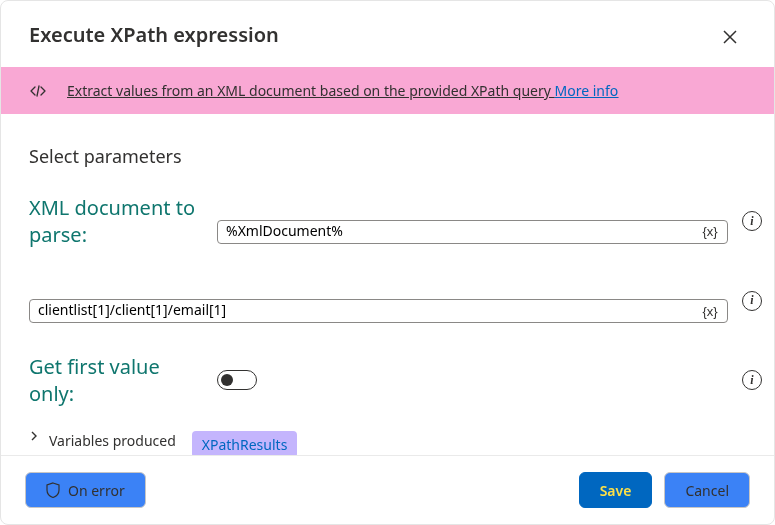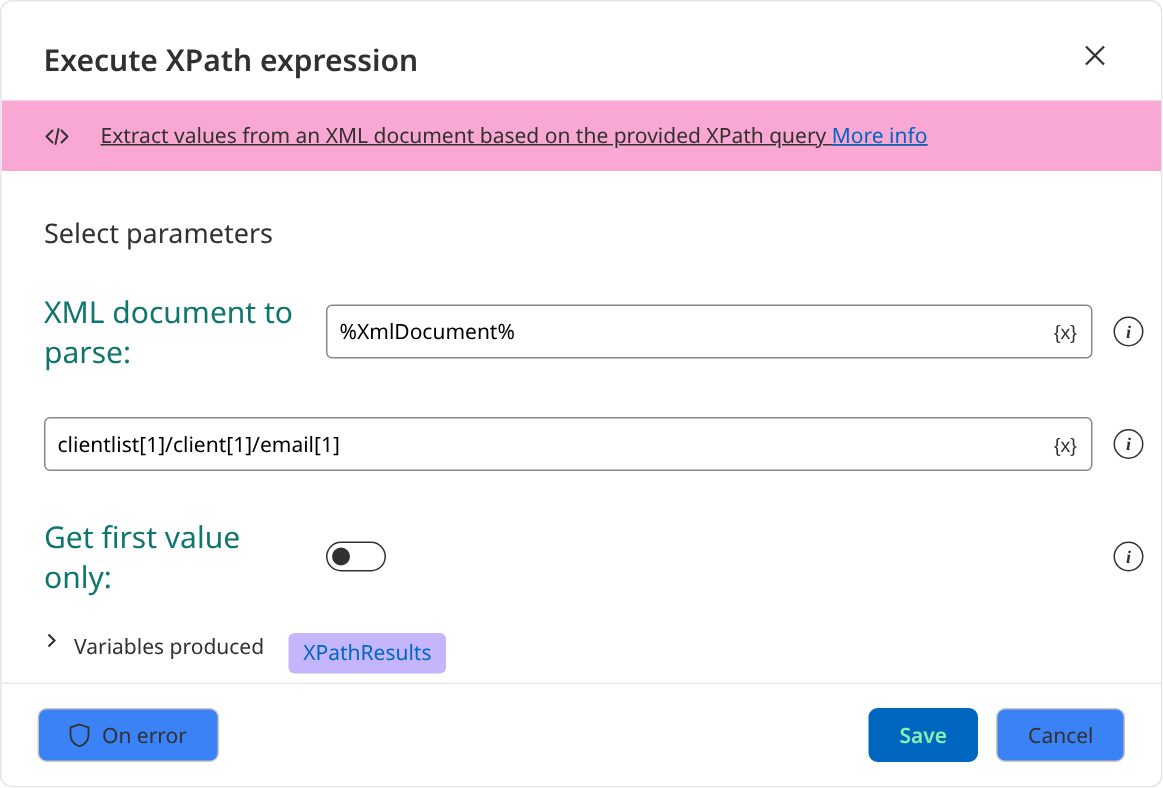--- a/index.html
+++ b/index.html
@@ -6,21 +6,21 @@
   html, body { width: 775px; height: 525px; font-family: "Segoe UI", system-ui, sans-serif; background: #fff; color: #323130; }
   .window {
     width: 775px; height: 525px;
     border: 1px solid #e5e5e5;
     border-radius: 8px;
     display: flex;
     flex-direction: column;
     overflow: hidden;
   }
   .header {
-    display: flex; align-items: flex-end; justify-content: space-between;
+    display: flex; align-items: flex-start; justify-content: space-between;
     padding: 20px 28px 14px 28px;
   }
   .header h1 { font-size: 20px; font-weight: 600; }
   .close-btn { width: 32px; height: 32px; border: none; background: transparent; cursor: pointer; display: flex; align-items: center; justify-content: center; border-radius: 2px; }
   .close-btn svg { width: 14px; height: 14px; stroke: #323130; stroke-width: 1.5; }
   .info-banner {
     background: #f9a8d4;
     padding: 14px 28px;
     display: flex; align-items: center; gap: 20px;
     font-size: 14px; color: #323130; text-decoration: underline;
@@ -33,22 +33,23 @@
     overflow: auto;
   }
   .section-title { font-size: 18px; font-weight: 400; color: #323130; margin-bottom: 26px; }
   .param-row {
     display: flex; align-items: center; margin-bottom: 30px; gap: 10px;
   }
   .param-label { width: 178px; flex: none; font-size: 20px; color: #0f766e; }
   .input-wrap {
     flex: 1; position: relative;
     border: 1px solid #8a8886; border-radius: 4px;
-    height: 36px; display: flex; align-items: center;
+    height: 24px; display: flex; align-items: flex-start;
     padding: 0 32px 0 8px;
+    margin-top: 21px;
   }
   .input-wrap input {
     border: none; outline: none; width: 100%; font-size: 14px; font-family: inherit; background: transparent;
   }
   .var-btn {
     position: absolute; right: 4px; top: 50%; transform: translateY(-50%);
     width: 26px; height: 26px; border: none; background: transparent; cursor: pointer;
     font-size: 13px; color: #323130; display: flex; align-items: center; justify-content: center; border-radius: 2px;
   }
   .info-icon {
@@ -79,21 +80,21 @@
   .footer {
     border-top: 1px solid #eaeaea;
     padding: 16px 24px;
     display: flex; align-items: center; justify-content: space-between;
   }
   .btn {
     height: 36px; padding: 0 20px; border-radius: 6px; font-size: 14px; cursor: pointer;
     display: inline-flex; align-items: center; gap: 8px; font-family: inherit;
   }
   .btn-outline { background: #3b82f6; border: 1px solid #c8c6c4; color: #323130; }
-  .btn-primary { background: #0067c0; border: 1px solid #0067c0; color: #86efac; font-weight: 600; }
+  .btn-primary { background: #0067c0; border: 1px solid #0067c0; color: #fde047; font-weight: 600; }
   .footer-right { display: flex; gap: 12px; }
   .shield-icon { width: 14px; height: 16px; }
 </style>
 </head>
 <body>
 
 <div class="window">
 
   <div class="header">
     <h1>Execute XPath expression</h1>

